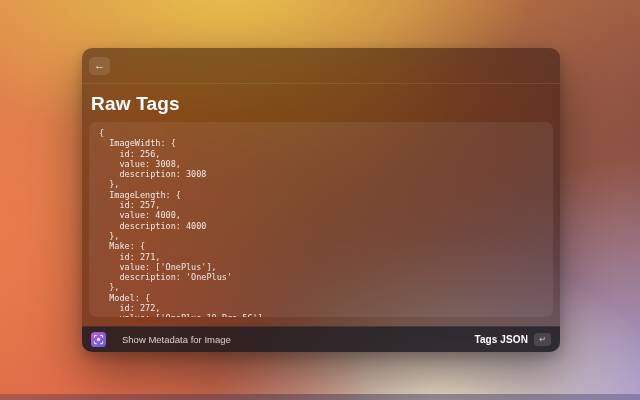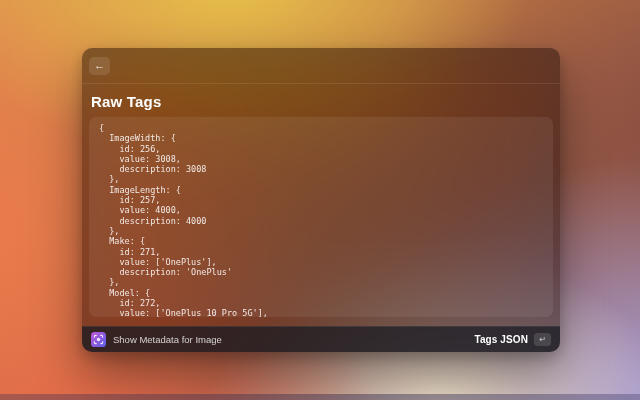--- a/index.html
+++ b/index.html
@@ -37,40 +37,40 @@
              border-bottom: 1px solid rgba(255,255,255,0.09); }
   .back-btn {
     width: 21px; height: 18px; border-radius: 5px;
     background: rgba(255,255,255,0.11);
     display: flex; align-items: center; justify-content: center;
     cursor: pointer;
   }
   .back-btn span { font-size: 11px; line-height: 1; color: rgba(255,255,255,0.9); }
 
   .title-row { padding: 9px 9px 7px 9px; }
-  .page-title { font-size: 15px; font-weight: bold; letter-spacing: 0.2px; color: #ffffff; }
+  .page-title { font-size: 19px; font-weight: bold; letter-spacing: 0.2px; color: #ffffff; }
 
   .code-panel {
     margin: 0 7px; flex: 1 1 auto;
     border-radius: 7px;
     background: rgba(255,255,255,0.07);
     overflow: hidden;
     padding: 6px 10px;
   }
   .code-panel pre {
     font-family: "DejaVu Sans Mono", "Liberation Mono", monospace;
     font-size: 8.5px; line-height: 10.3px;
     color: rgba(255,255,255,0.88);
     white-space: pre;
   }
 
   .action-bar {
     flex: 0 0 26px; height: 26px;
     margin-top: 9px;
-    display: flex; align-items: center; gap: 7px;
+    display: flex; align-items: center; gap: 16px;
     padding: 0 9px;
     background: rgba(23,25,35,0.72);
     border-top: 1px solid rgba(255,255,255,0.08);
   }
   .ext-icon { width: 15px; height: 15px; flex: 0 0 15px; display: block; }
   .action-title { font-size: 9.5px; color: rgba(255,255,255,0.78); }
   .spacer { flex: 1 1 auto; }
   .primary-action { display: flex; align-items: center; gap: 6px; cursor: pointer; }
   .primary-action-label { font-size: 10px; font-weight: bold; color: #ffffff; letter-spacing: 0.1px; }
   .key-badge {

